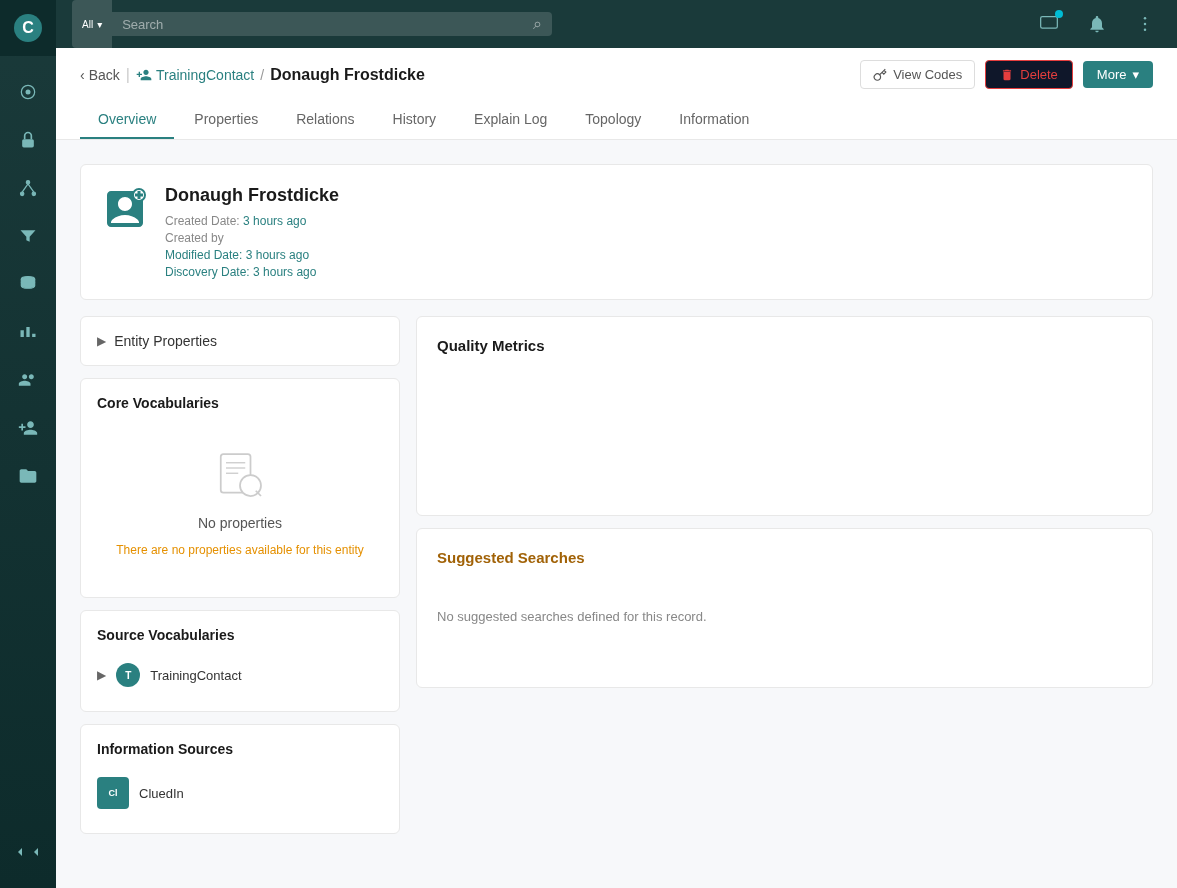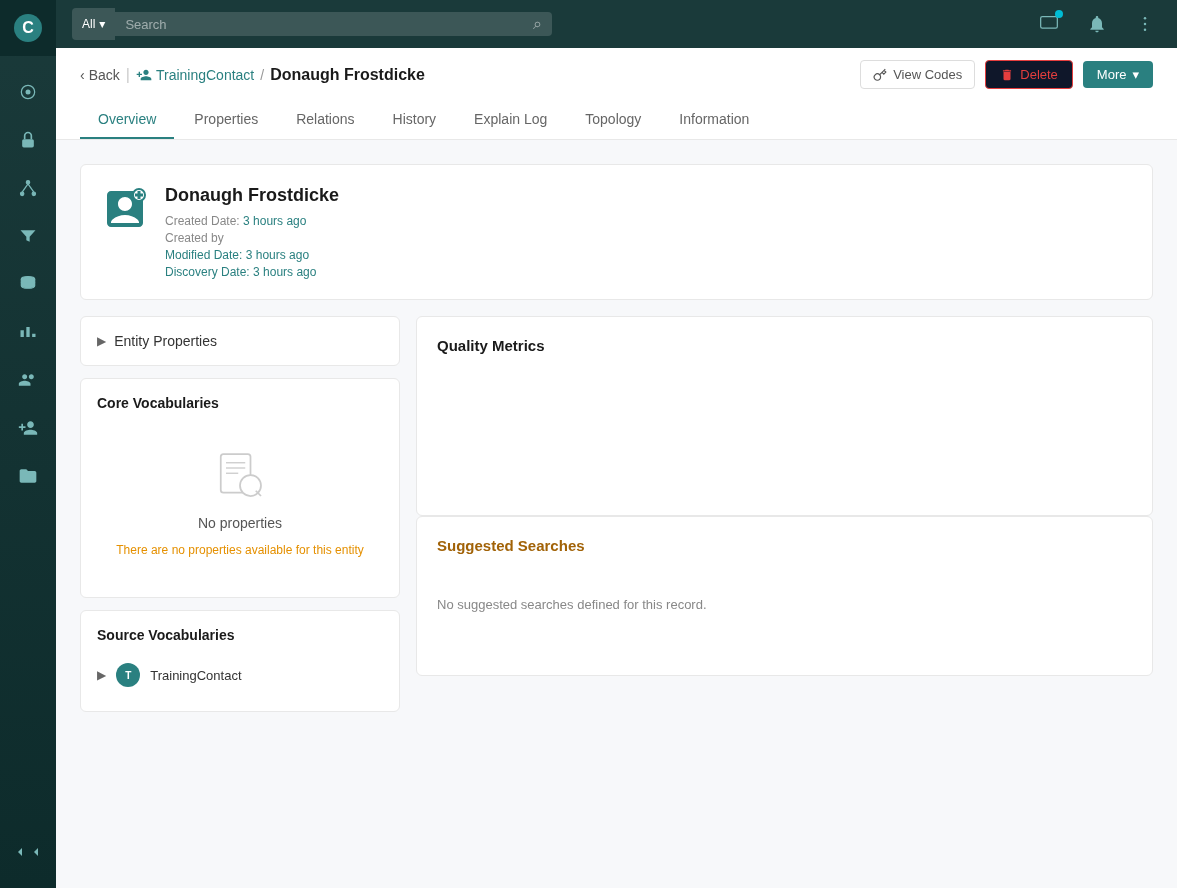--- a/index.html
+++ b/index.html
@@ -96,26 +96,26 @@
       gap: 0;
       flex: 1;
       max-width: 480px;
     }
     .search-dropdown {
       background: rgba(255,255,255,0.15);
       border: none;
       color: white;
       padding: 6px 10px;
       border-radius: 4px 0 0 4px;
-      font-size: 12px;
+      font-size: 10px;
       cursor: pointer;
       display: flex;
       align-items: center;
       gap: 4px;
-      height: 32px;
+      height: 48px;
       white-space: nowrap;
     }
     .search-input-wrap {
       flex: 1;
       background: rgba(255,255,255,0.15);
       border-radius: 0 4px 4px 0;
       display: flex;
       align-items: center;
       padding: 0 10px;
       height: 24px;
@@ -323,21 +323,21 @@
       width: 320px;
       flex-shrink: 0;
       display: flex;
       flex-direction: column;
       gap: 12px;
     }
     .right-col {
       flex: 1;
       display: flex;
       flex-direction: column;
-      gap: 0;
+      gap: 12px;
     }
 
     
     .section-card {
       background: white;
       border: 1px solid #e8e8e8;
       border-radius: 6px;
       padding: 16px;
     }
     .section-header {
@@ -699,20 +699,27 @@
 
           <div class="section-card">
             <div class="section-subtitle">Source Vocabularies</div>
             <div class="vocab-item">
               <span class="chevron" style="color:#666;font-size:12px;">▶</span>
               <div class="vocab-icon">T</div>
               <span class="vocab-name">TrainingContact</span>
             </div>
           </div>
 
+          <div class="section-card">
+            <div class="section-subtitle">Information Sources</div>
+            <div class="info-source-item">
+              <div class="info-source-badge" style="font-size:9px;">Cl</div>
+              <span class="info-source-name">CluedIn</span>
+            </div>
+          </div>
         </div>
 
         <div class="right-col">
 
           <div class="metrics-card">
             <div class="metrics-title">Quality Metrics</div>
           </div>
 
           <div class="suggested-card">
             <div class="suggested-title">Suggested Searches</div>

